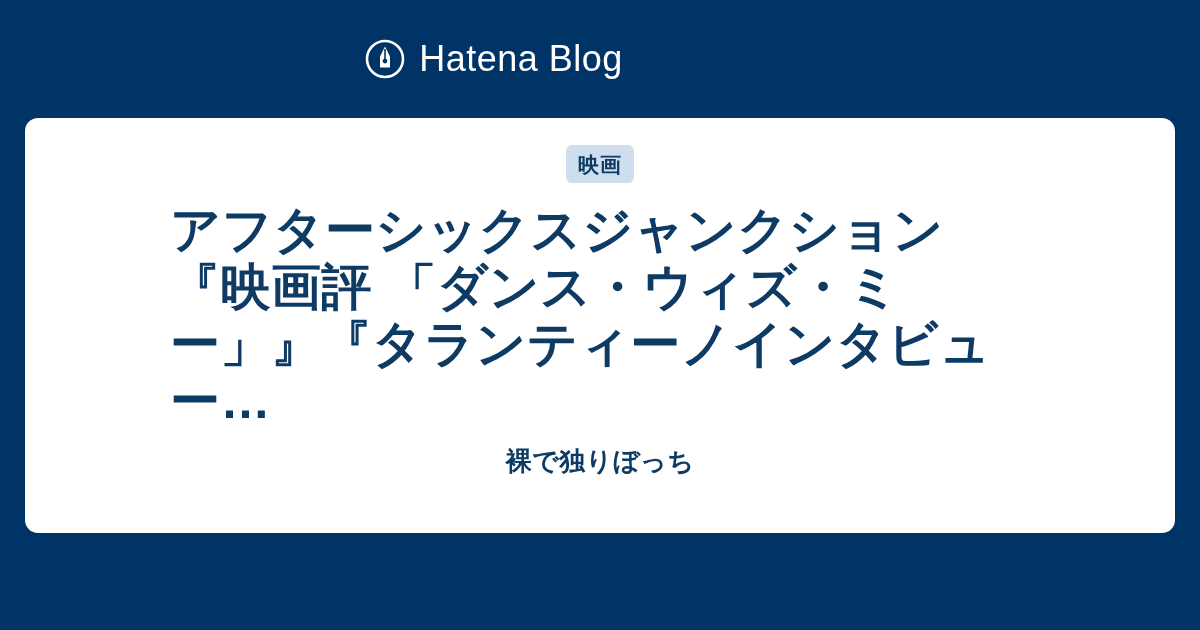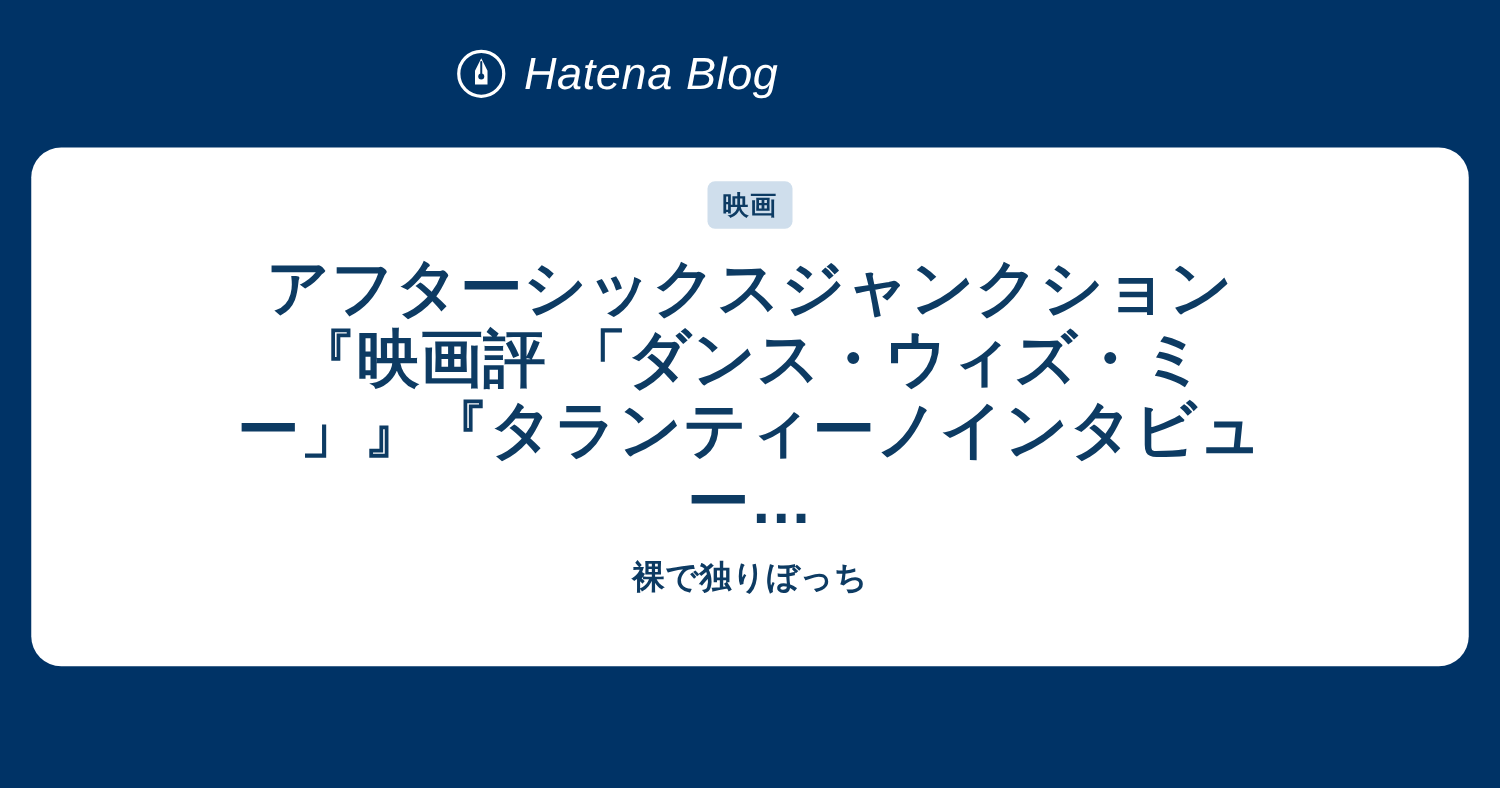--- a/index.html
+++ b/index.html
@@ -21,21 +21,20 @@
   .brand-bar {
     position: absolute;
     top: 0;
     left: 0;
     width: 988px;
     height: 118px;
     display: flex;
     align-items: center;
     justify-content: center;
     gap: 14px;
-    font-style: italic;
   }
 
   .brand-icon {
     width: 40px;
     height: 40px;
     flex: 0 0 40px;
     display: block;
   }
 
   .brand-name {
@@ -48,21 +47,21 @@
   }
 
   
   .card {
     position: absolute;
     left: 25px;
     top: 118px;
     width: 1150px;
     height: 415px;
     background: #ffffff;
-    border-radius: 24px;
+    border-radius: 13px;
     display: flex;
     flex-direction: column;
     align-items: center;
     justify-content: flex-start;
     padding: 27px 20px 20px 20px;
   }
 
   
   .tag-badge {
     display: inline-block;
@@ -74,21 +73,21 @@
     padding: 9px 12px 8px 12px;
     border-radius: 6px;
     letter-spacing: 1px;
     white-space: nowrap;
   }
 
   
   .entry-title {
     margin-top: 19px;
     width: 860px;
-    text-align: center;
+    text-align: left;
     color: #0d3b63;
     font-size: 50px;
     font-weight: 700;
     line-height: 1.14;
     letter-spacing: 0.5px;
     word-break: break-all;
     overflow: hidden;
     max-height: 232px;
   }
 

